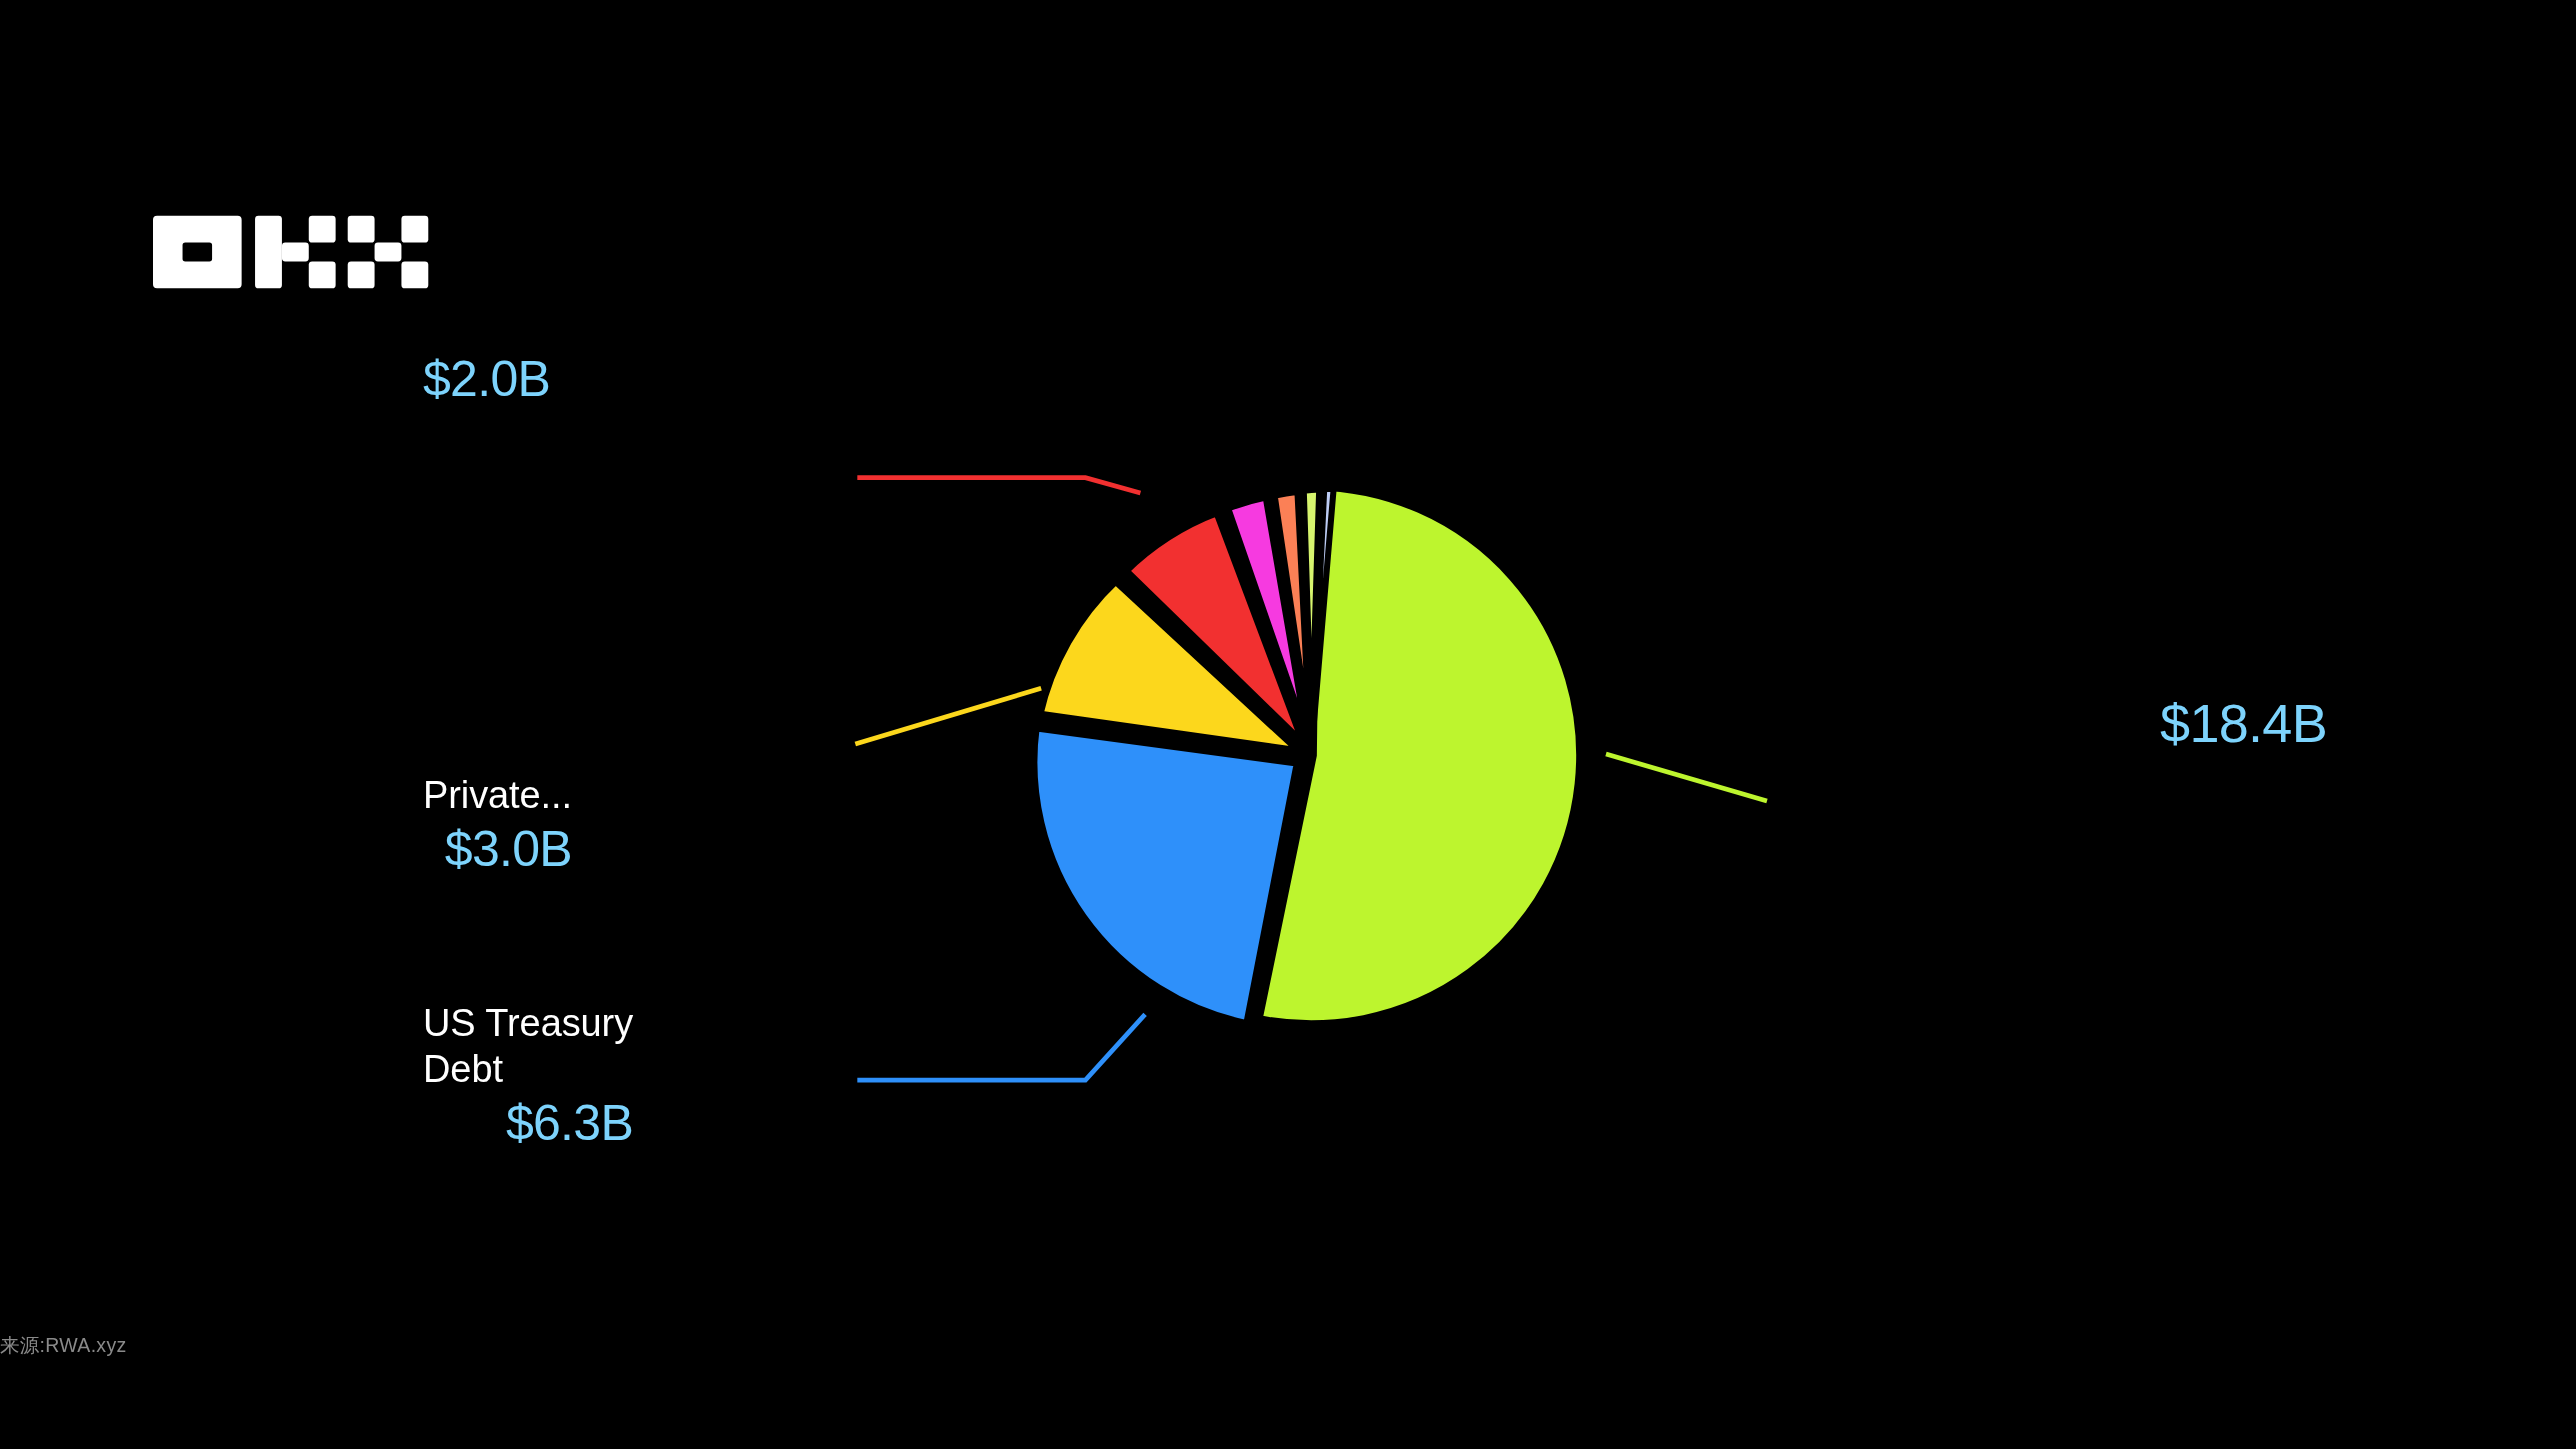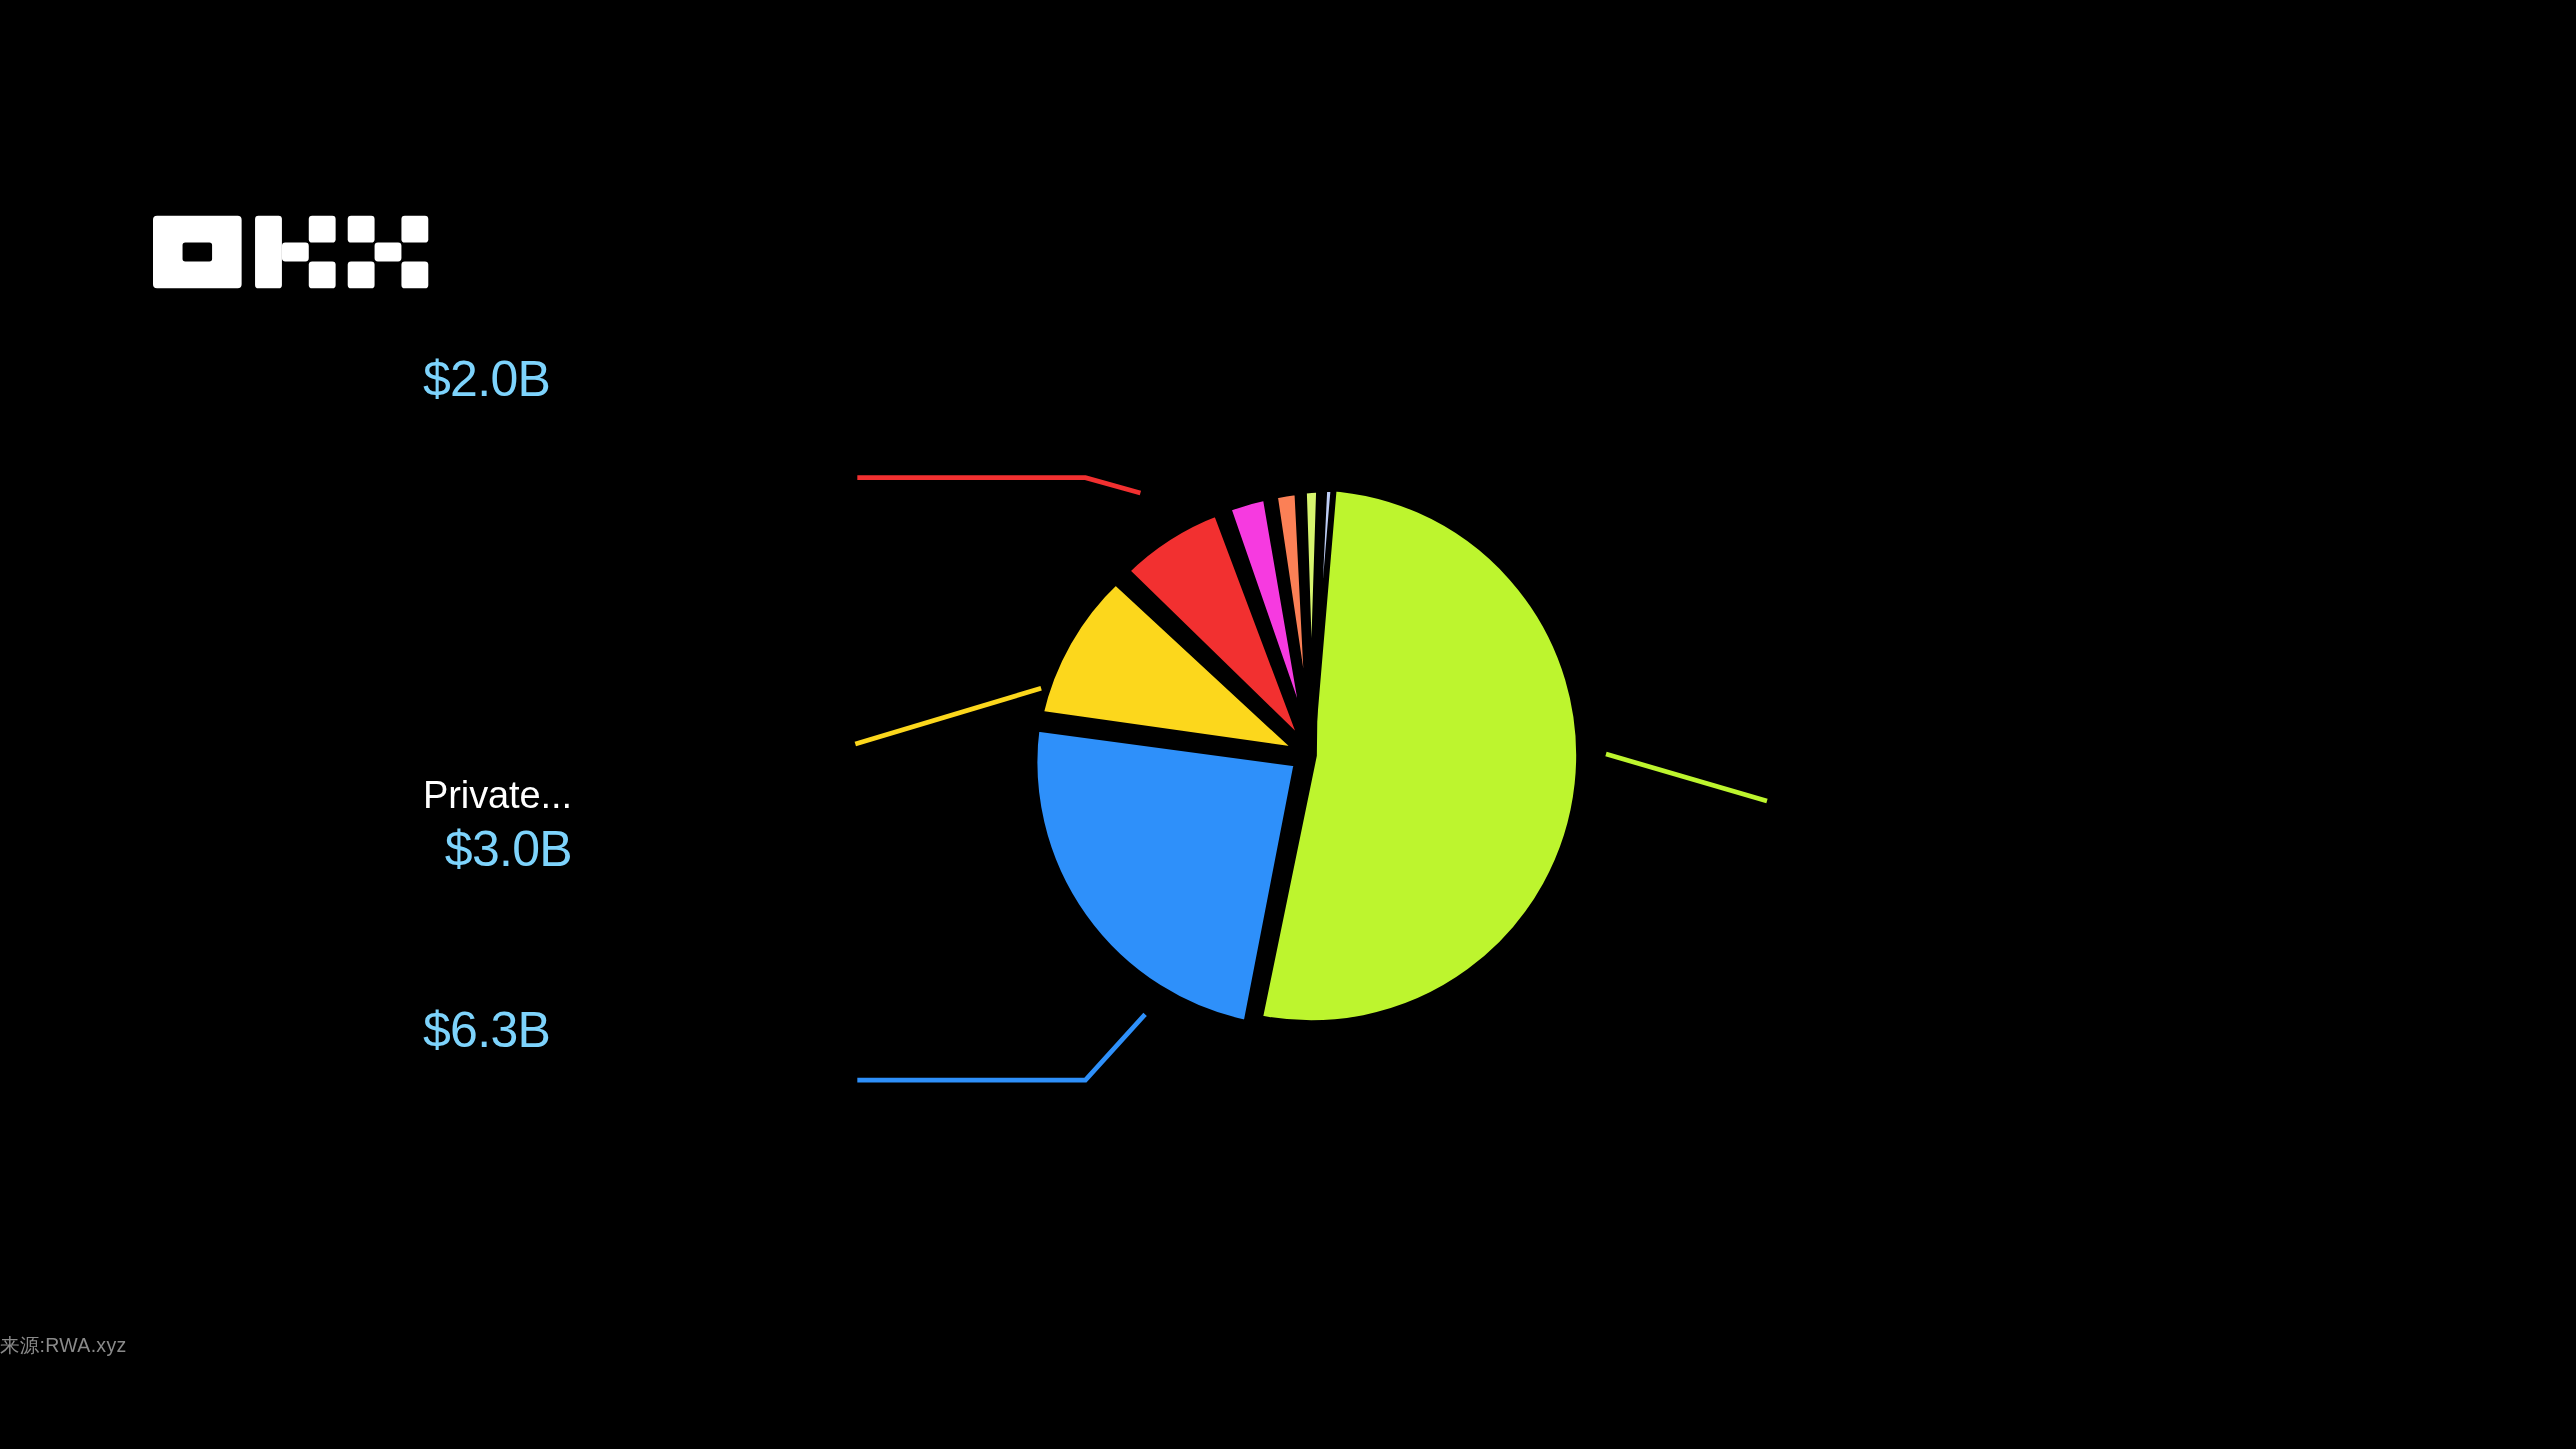--- a/index.html
+++ b/index.html
@@ -164,22 +164,25 @@
   <div class="label-group" id="grp-institutional">
     <div class="cat-value">$2.0B</div>
   </div>
 
   <div class="label-group" id="grp-commodities">
     <div class="cat-name">Private...</div>
     <div class="cat-value">$3.0B</div>
   </div>
 
   <div class="label-group" id="grp-ustreasury">
+    <div class="cat-name">US Treasury
+Debt</div>
     <div class="cat-value">$6.3B</div>
   </div>
 
 </div>
 
 <div id="right-label">
+  <div class="cat-value">$18.4B</div>
 </div>
 
 <div id="source-note">来源:RWA.xyz</div>
 
 
 </body></html>

